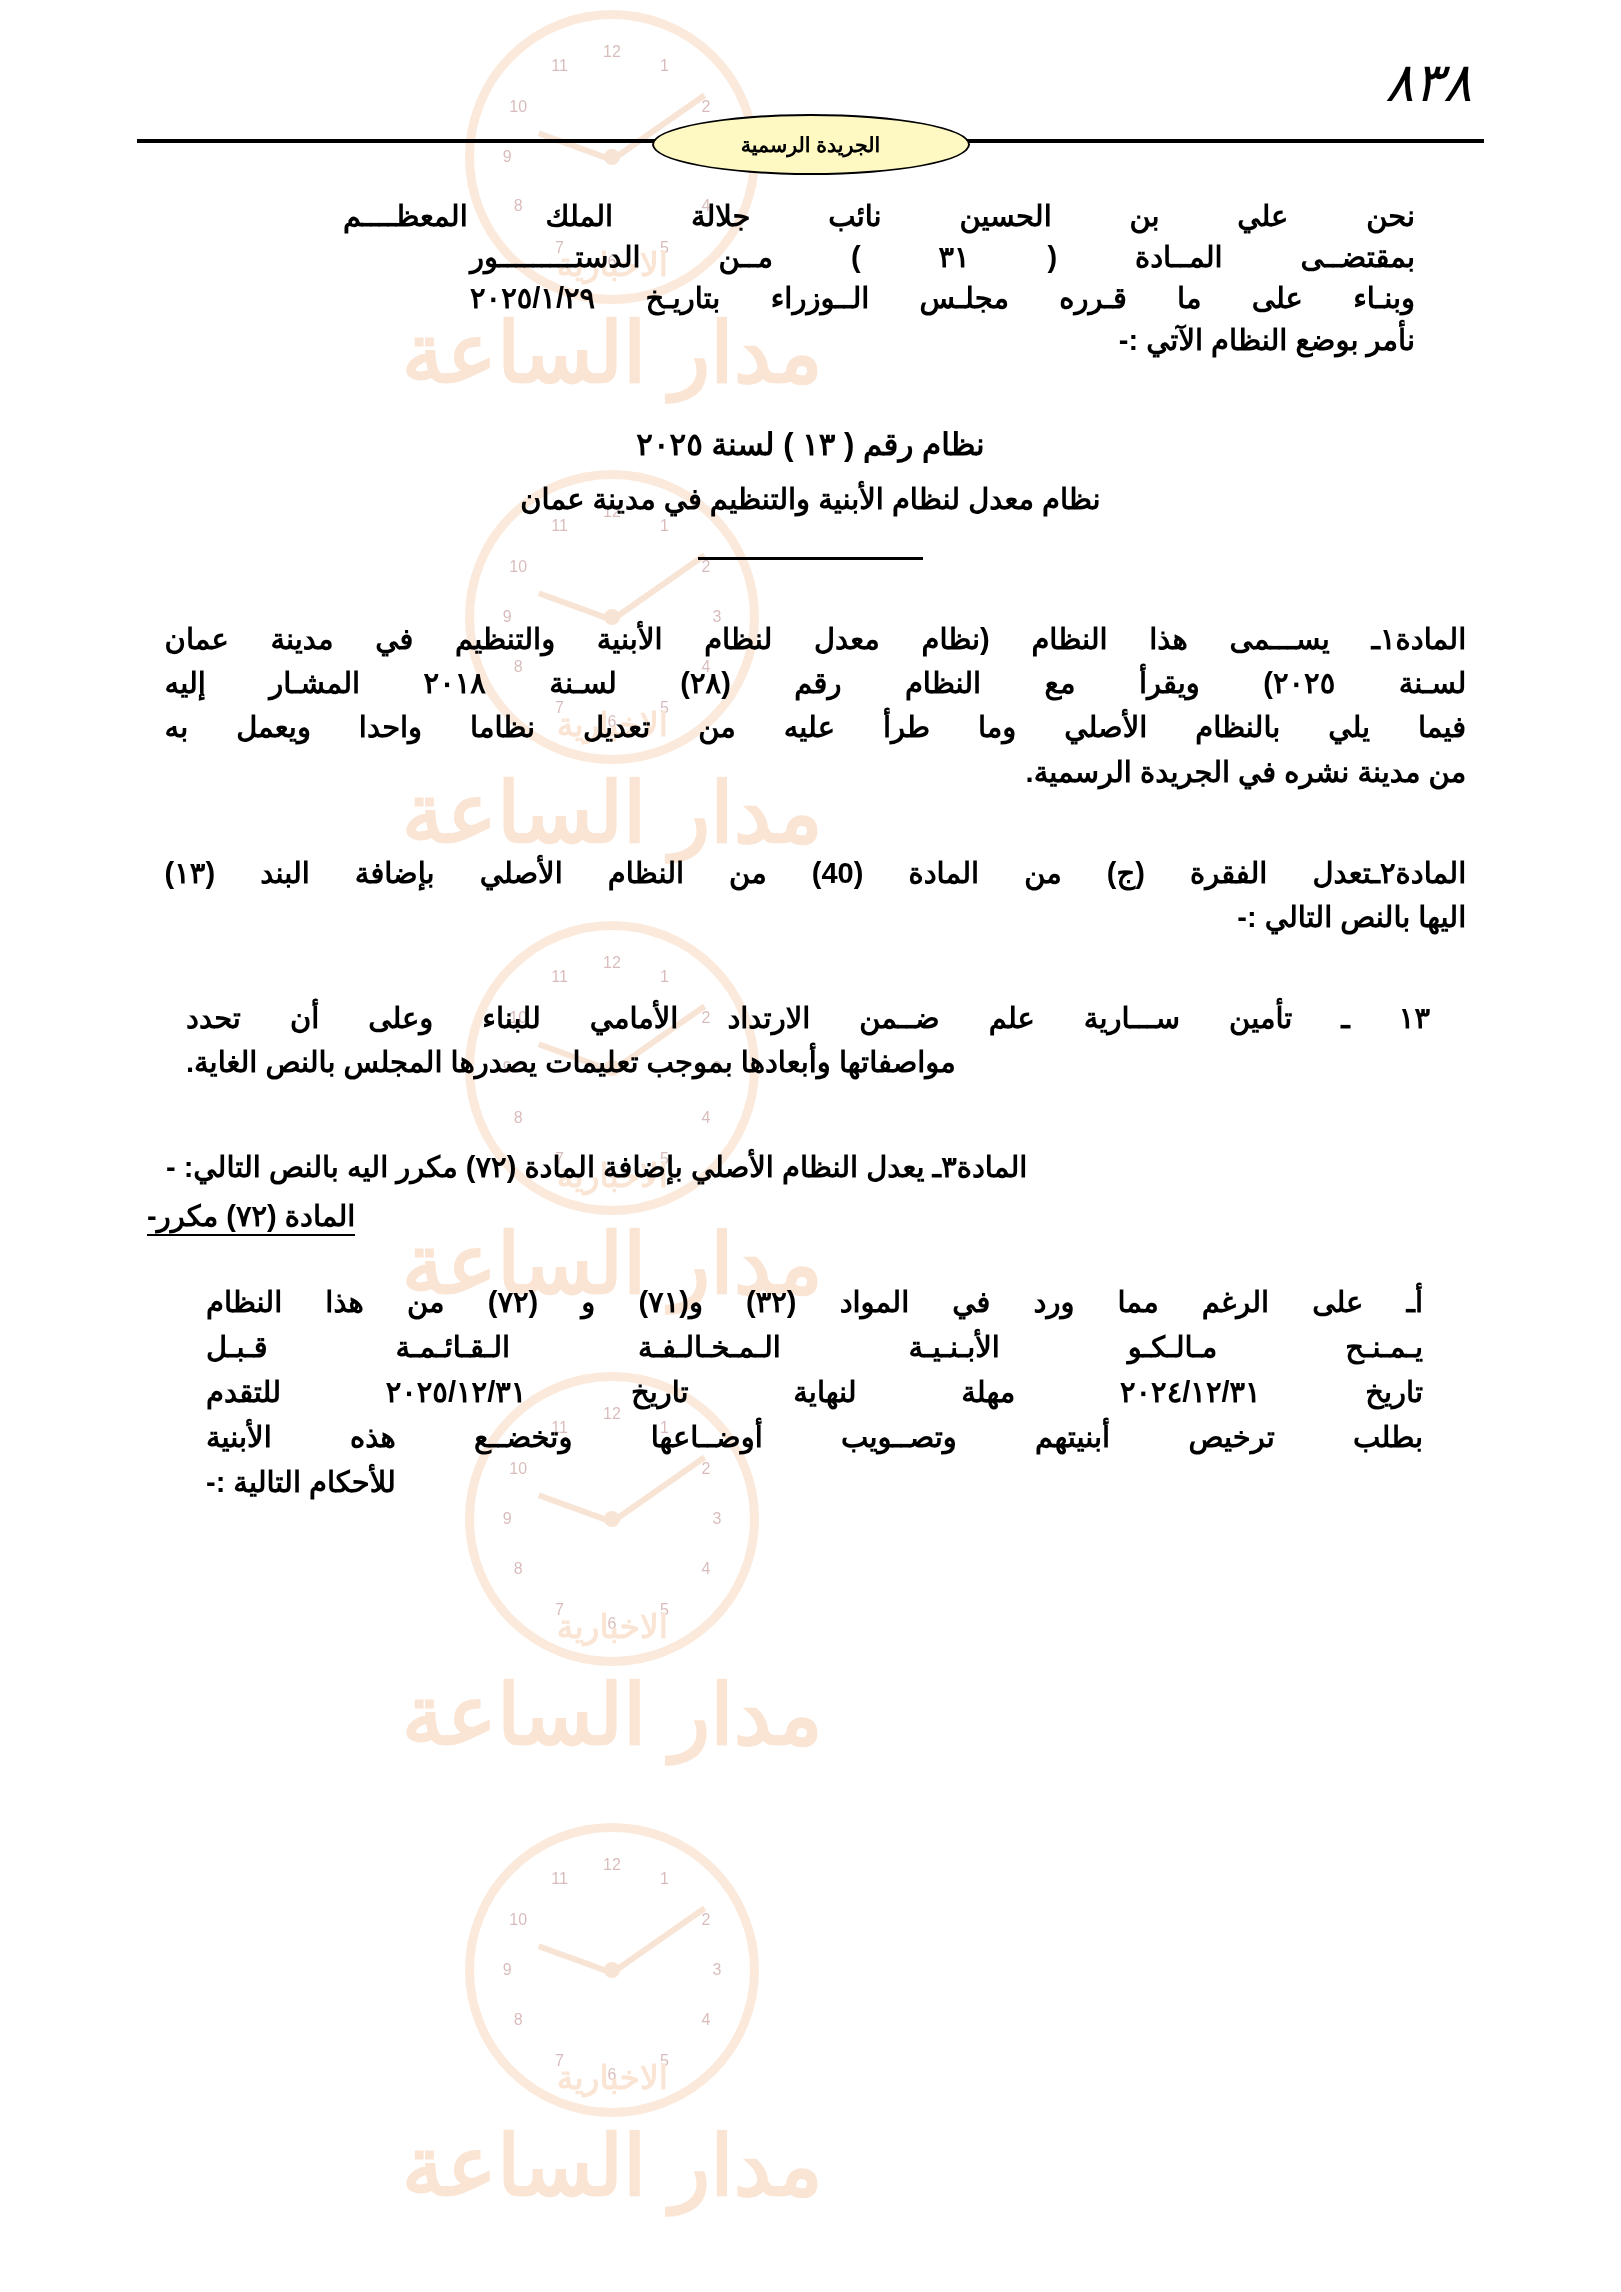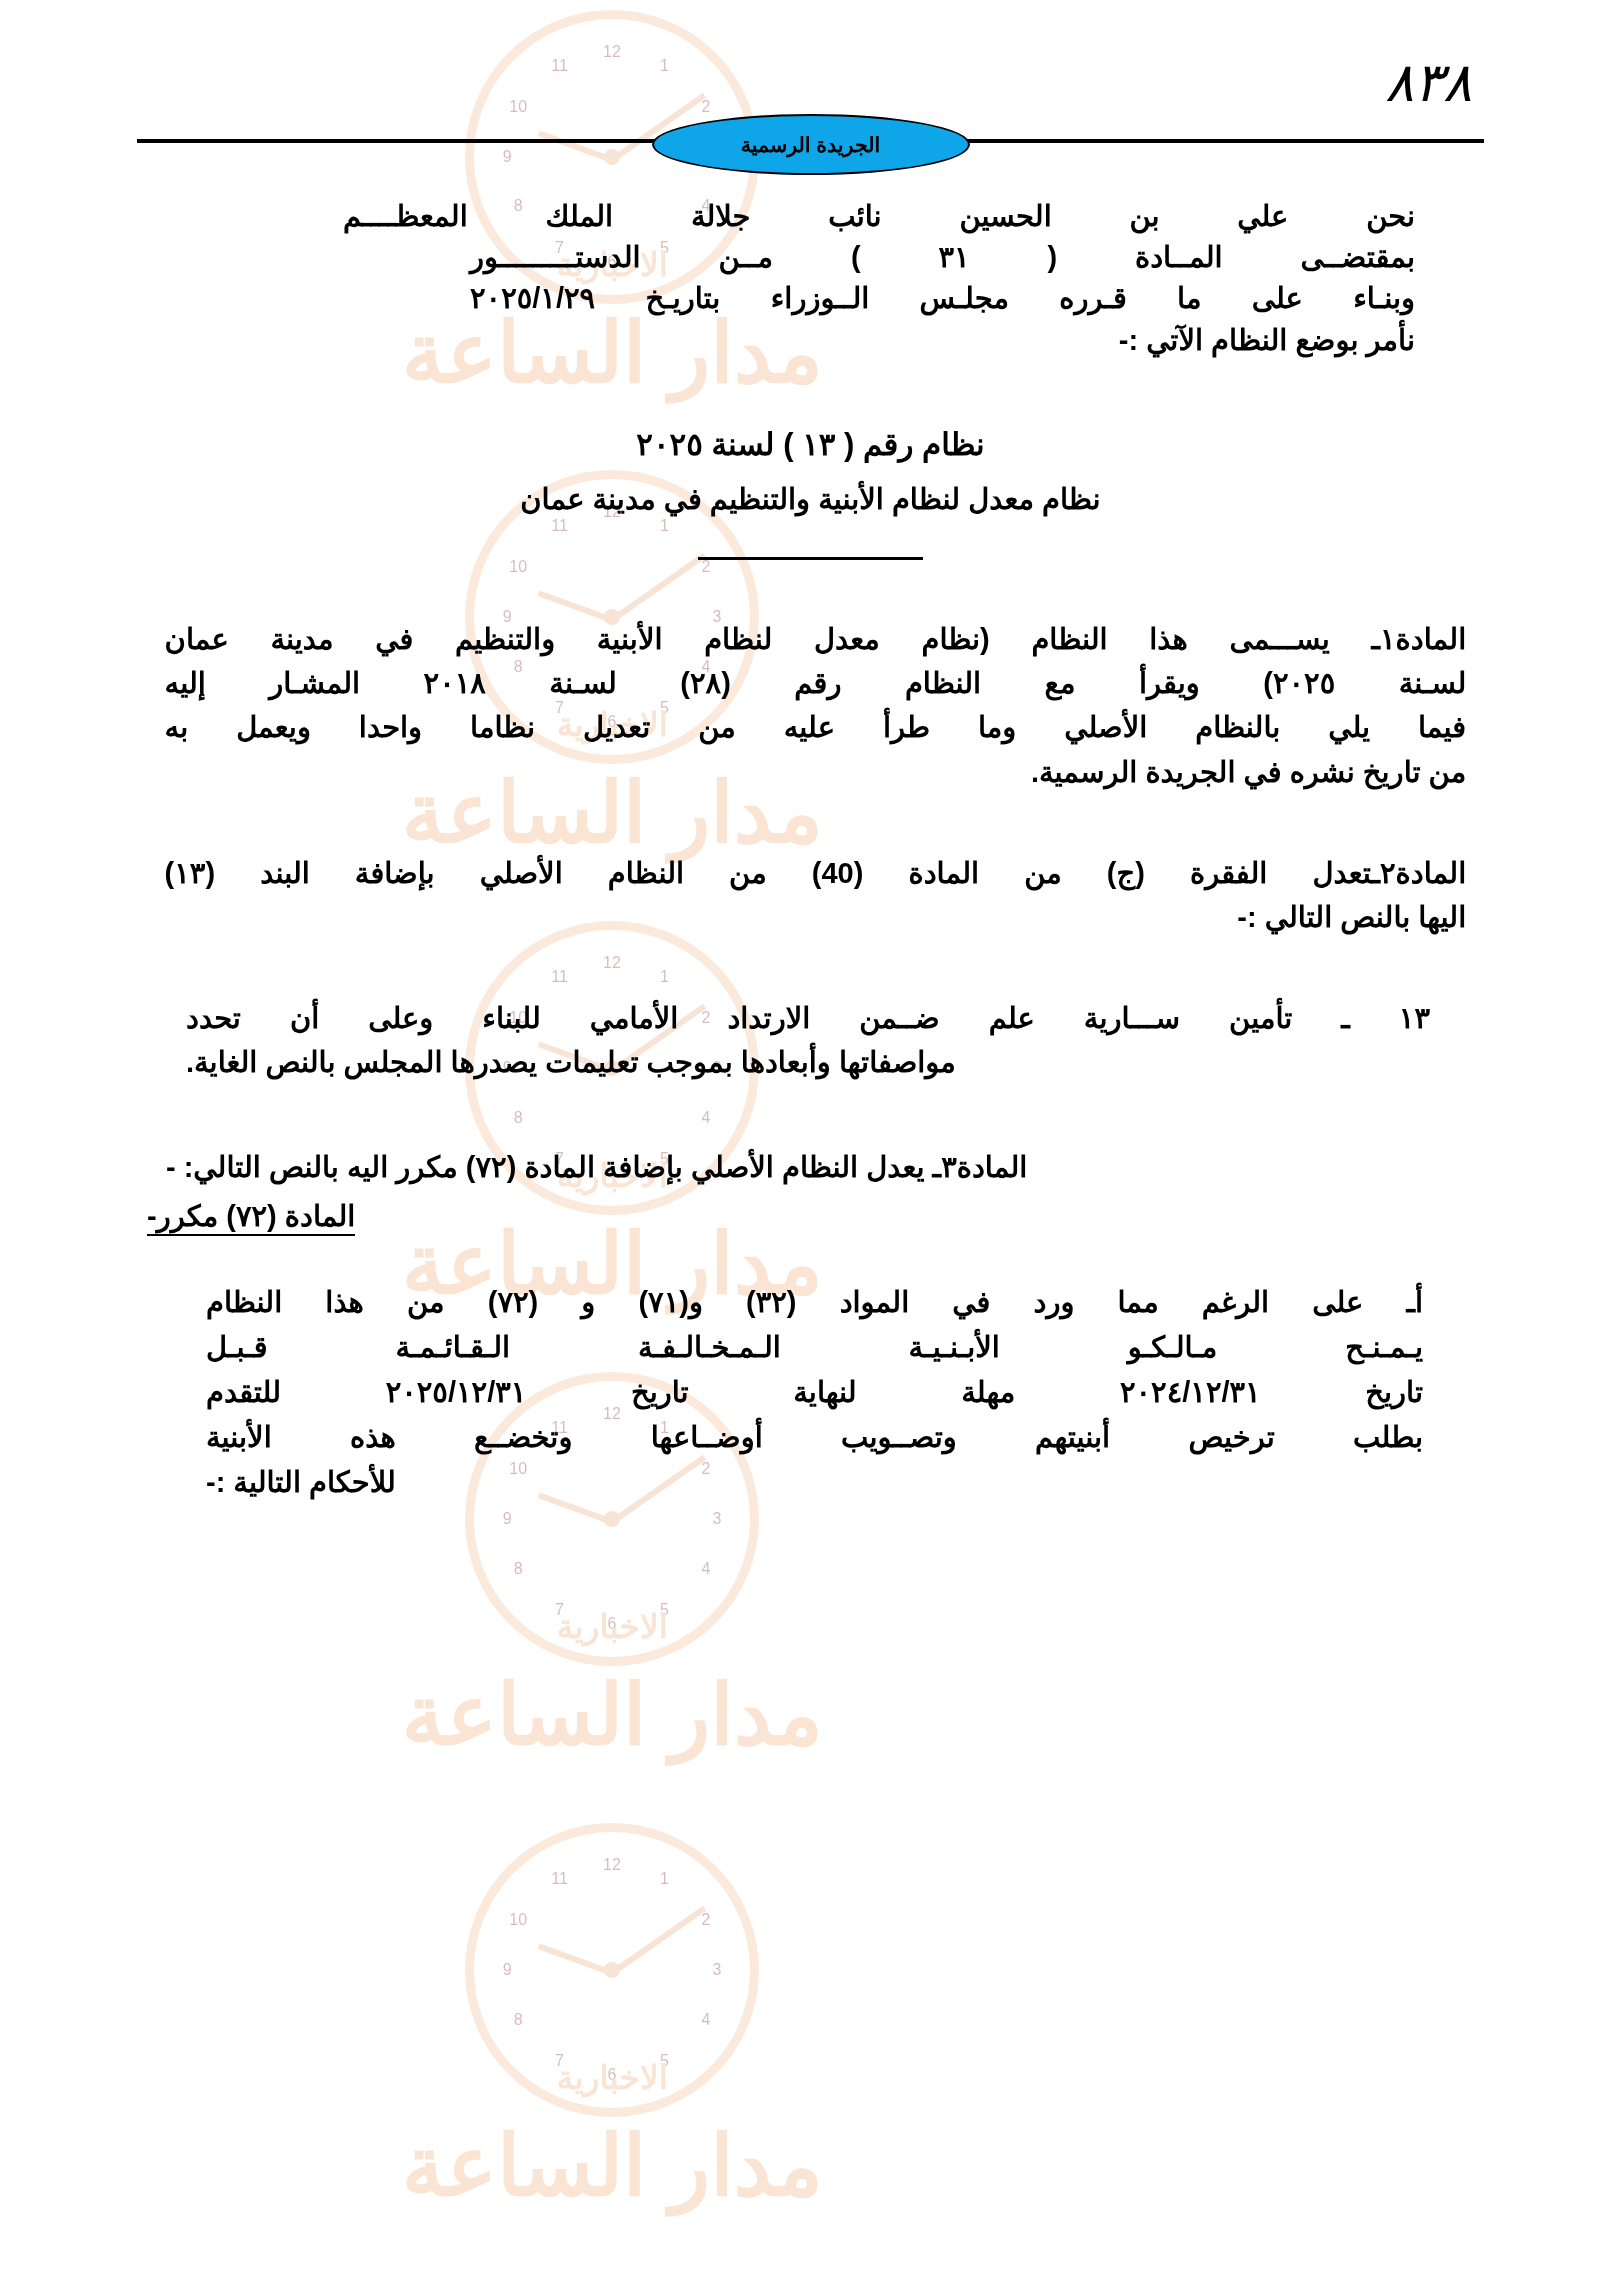--- a/index.html
+++ b/index.html
@@ -119,21 +119,21 @@
     left: 0;
     right: 0;
     display: flex;
     justify-content: center;
   }
   .header-badge .oval {
     width: 314px;
     height: 57px;
     border: 2.9px solid #000;
     border-radius: 50%;
-    background: #0ea5e9;
+    background: #fef9c3;
     display: flex;
     align-items: center;
     justify-content: center;
     font-size: 20.6px;
     font-weight: bold;
   }
 
   .body {
     position: absolute;
     top: 196px;
@@ -354,21 +354,21 @@
       <div class="title-block">
         <div class="title-main spaced">نظام رقم ( ١٣ ) لسنة ٢٠٢٥</div>
         <div class="title-sub">نظام معدل لنظام الأبنية والتنظيم في مدينة عمان</div>
         <div class="divider"></div>
       </div>
 
       <div class="article indent-1">
         <div>المادة١ـ يســـمى هذا النظام (نظام معدل لنظام الأبنية والتنظيم في مدينة عمان</div>
         <div>لسـنة ٢٠٢٥) ويقرأ مع النظام رقم (٢٨) لسـنة ٢٠١٨ المشـار إليه</div>
         <div>فيما يلي بالنظام الأصلي وما طرأ عليه من تعديل نظاما واحدا ويعمل به</div>
-        <div class="last">من تاريخ نشره في الجريدة الرسمية.</div>
+        <div class="last">من مدينة نشره في الجريدة الرسمية.</div>
       </div>
 
       <div class="article indent-1">
         <div>المادة٢ـتعدل الفقرة (ج) من المادة (40) من النظام الأصلي بإضافة البند (١٣)</div>
         <div class="last">اليها بالنص التالي :-</div>
       </div>
 
       <div class="article indent-2">
         <div>١٣ ـ تأمين ســـارية علم ضــمن الارتداد الأمامي للبناء وعلى أن تحدد</div>
         <div class="last" style="text-align-last:left;">مواصفاتها وأبعادها بموجب تعليمات يصدرها المجلس بالنص الغاية.</div>

